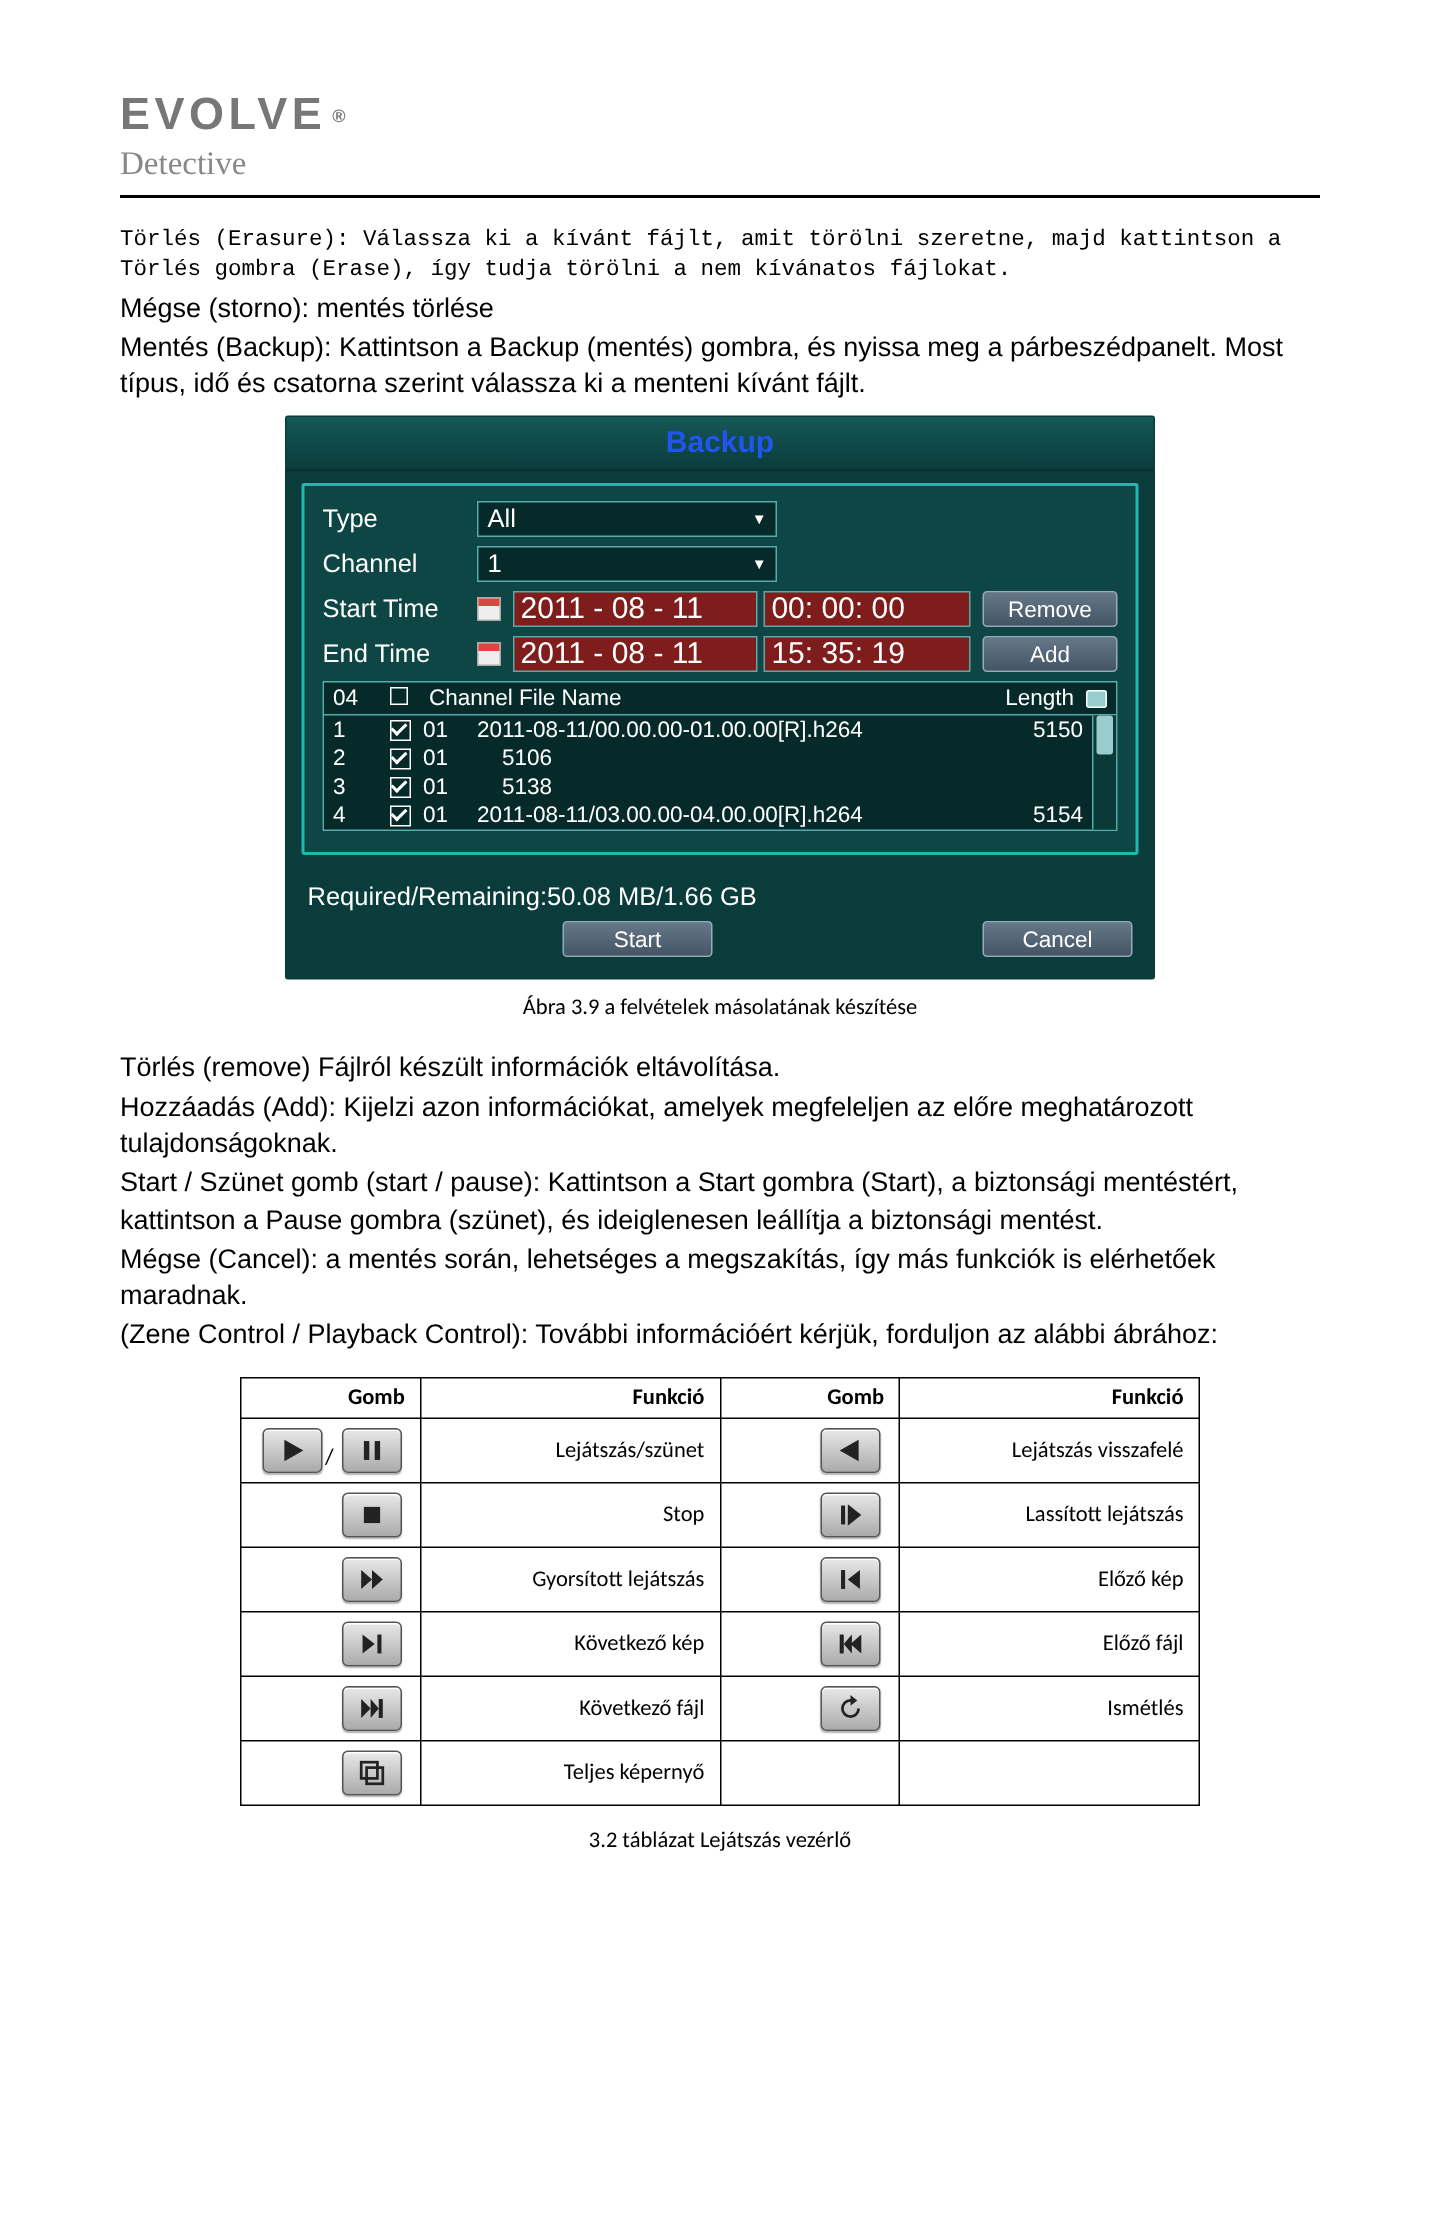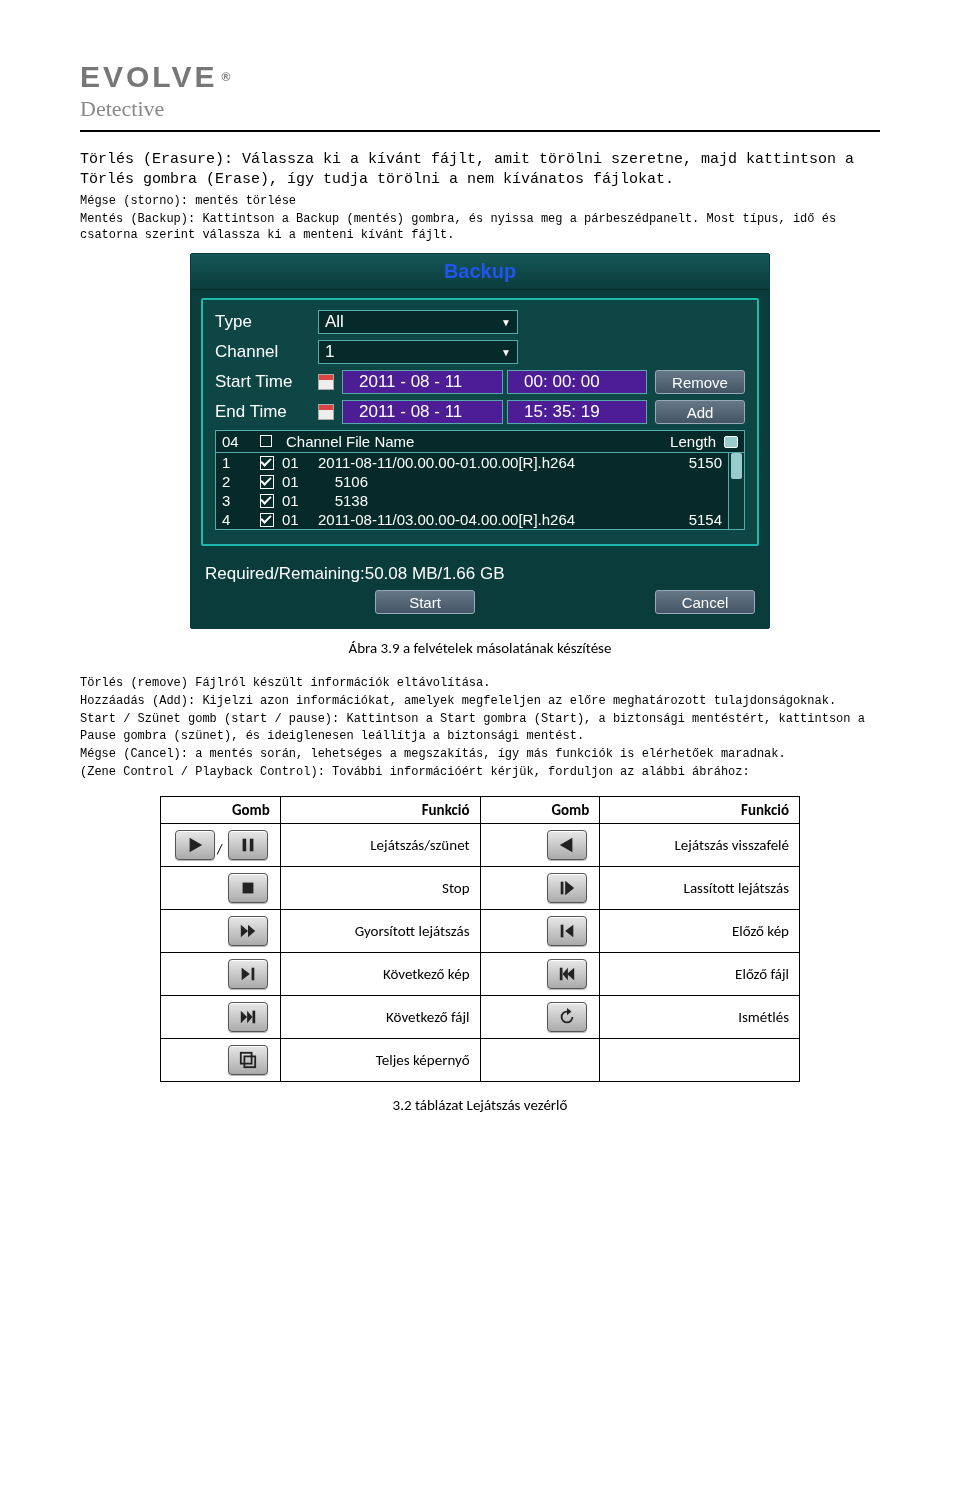--- a/index.html
+++ b/index.html
@@ -5,36 +5,36 @@
   * { box-sizing: border-box; margin: 0; padding: 0; }
   body { width: 960px; font-family: Calibri, Arial, sans-serif; color: #000; background: #fff; }
   .page { padding: 60px 80px 40px 80px; }
   .logo-row { display: flex; flex-direction: column; gap: 2px; margin-bottom: 8px; }
   .logo-main { font-family: Arial, sans-serif; font-size: 30px; font-weight: 800; letter-spacing: 3px; color: #777; display: flex; align-items: center; gap: 2px; }
   .logo-main .reg { font-size: 12px; vertical-align: super; margin-left: 2px; }
   .logo-sub { font-family: Georgia, serif; font-size: 22px; color: #888; }
   .hr { border: none; border-top: 2px solid #000; margin: 6px 0 18px 0; }
   .body-text { font-family: 'Courier New', monospace; font-size: 15px; line-height: 1.35; }
   .body-text p { margin-bottom: 2px; }
-  .after-ss { font-family: Liberation Mono, monospace; font-size: 12px; line-height: 1.35; }
+  .after-ss { font-family: Liberation Sans, sans-serif; font-size: 18px; line-height: 1.35; }
   .after-ss p { margin-bottom: 2px; }
   .caption { text-align: center; font-size: 15px; margin: 10px 0 18px 0; }
   
   .backup-wrap { display: flex; justify-content: center; margin: 10px 0 8px 0; }
   .backup { width: 580px; background: #0b3c3c; border: 1px solid #0b3c3c; font-family: Arial, sans-serif; color: #fff; font-size: 16px; border-radius: 2px; padding-bottom: 14px; }
   .backup-title { text-align: center; color: #2255ee; font-weight: bold; font-size: 20px; padding: 6px 0; background: linear-gradient(#155857,#0b3c3c); border-bottom: 1px solid #0a2a2a; }
   .backup-inner { margin: 8px 10px 10px 10px; border: 2px solid #1fb8ae; border-radius: 2px; padding: 10px 12px 14px 12px; background: #0d4644; }
   .bk-row { display: flex; align-items: center; gap: 8px; margin-bottom: 6px; font-size: 17px; }
   .bk-label { width: 95px; }
   .bk-select { flex: 1; max-width: 200px; background: #062a29; border: 1px solid #5aa; color: #fff; height: 24px; display: flex; align-items: center; padding: 0 6px; justify-content: space-between; }
   .bk-select .tri { font-size: 10px; }
   .cal-icon { width: 16px; height: 16px; background: #eee; position: relative; display: inline-block; border: 1px solid #aaa; }
   .cal-icon::before { content: ""; position: absolute; top: 0; left: 0; right: 0; height: 5px; background: #d44; }
   .datebox { flex: 1; display: flex; gap: 4px; }
-  .dt-seg { background: #4c1d95; border: 1px solid #5aa; color: #fff; height: 24px; display: flex; align-items: center; padding: 0 16px; font-size: 17px; }
+  .dt-seg { background: #7f1d1d; border: 1px solid #5aa; color: #fff; height: 24px; display: flex; align-items: center; padding: 0 4px; font-size: 20px; }
   .bk-btn { width: 90px; height: 24px; background: linear-gradient(#678,#456); border: 1px solid #9ab; color: #fff; text-align: center; font-size: 15px; display: flex; align-items: center; justify-content: center; border-radius: 3px; margin-left: auto; }
   .ch-table { margin-top: 6px; border: 1px solid #5aa; background: #062a29; }
   .ch-head { display: flex; align-items: center; padding: 2px 6px; font-size: 15px; gap: 8px; border-bottom: 1px solid #5aa; }
   .ch-head .sp { flex: 0 0 30px; }
   .ch-head .ck { flex: 0 0 18px; }
   .ch-head .nm { flex: 1; }
   .ch-head .ln { flex: 0 0 60px; text-align: right; }
   .ch-head .sc { flex: 0 0 14px; }
   .ch-rowwrap { display: flex; }
   .ch-rows { flex: 1; }

